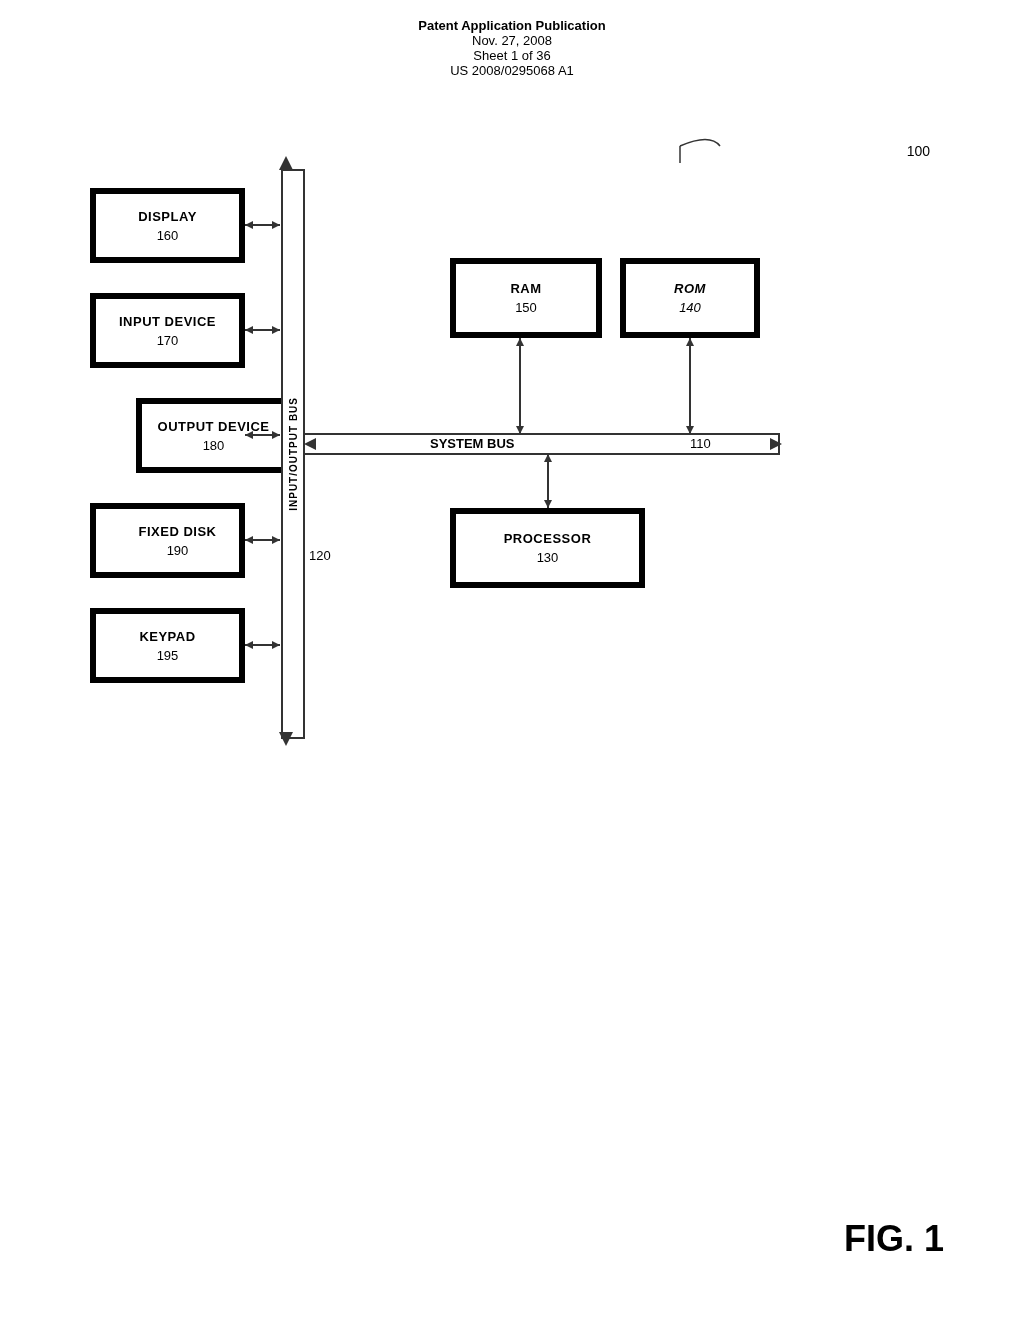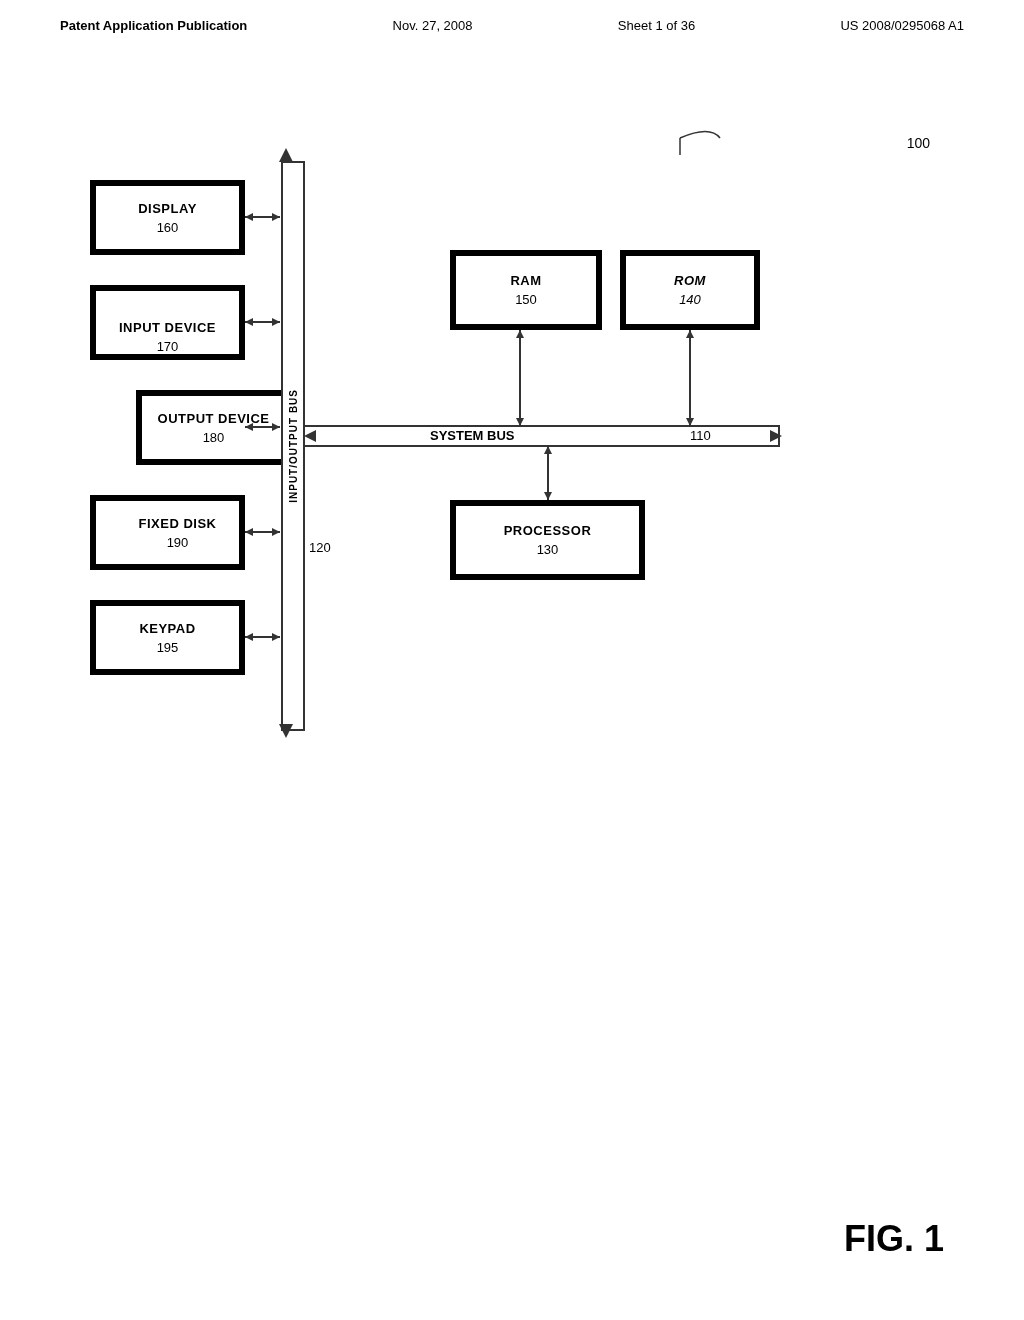--- a/index.html
+++ b/index.html
@@ -12,30 +12,31 @@
       overflow: hidden;
     }
 
     .header {
       display: flex;
       justify-content: space-between;
       align-items: center;
       padding: 18px 60px 0 60px;
       font-size: 13px;
       font-weight: normal;
+      flex-direction: column;
     }
 
     .header .pub-type {
       font-weight: bold;
       font-size: 13px;
     }
 
     .diagram-container {
       position: absolute;
-      top: 120px;
+      top: 128px;
       left: 60px;
       width: 900px;
       height: 780px;
     }
 
     
     .box {
       position: absolute;
       border: 6px solid #000000;
       background: #fff;
@@ -59,21 +60,21 @@
       margin-top: 4px;
     }
 
     
     .box-display {
       left: 30px; top: 60px;
       width: 155px; height: 75px;
     }
     .box-input {
       left: 30px; top: 165px;
-      width: 155px; height: 75px; justify-content: flex-end;
+      width: 155px; height: 75px;
     }
     .box-output {
       left: 30px; top: 270px;
       width: 155px; height: 75px; margin-left: 46px;
     }
     .box-fixed {
       left: 30px; top: 375px;
       width: 155px; height: 75px; padding-left: 20px;
     }
     .box-keypad {

